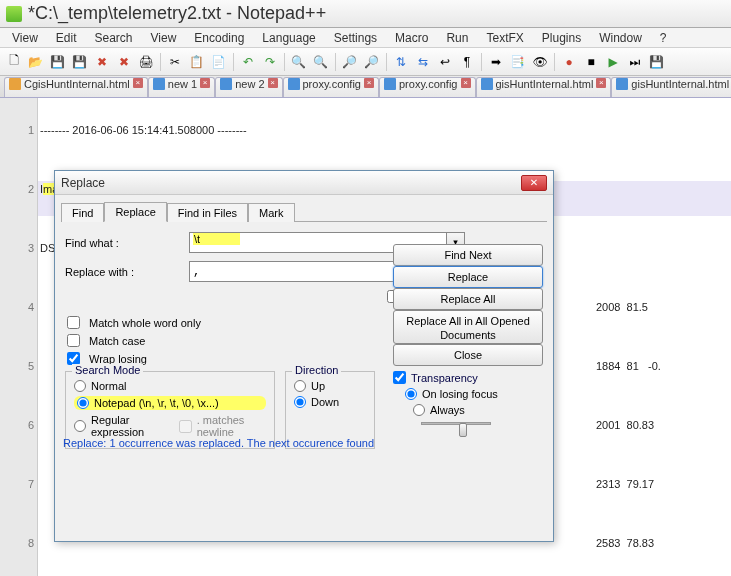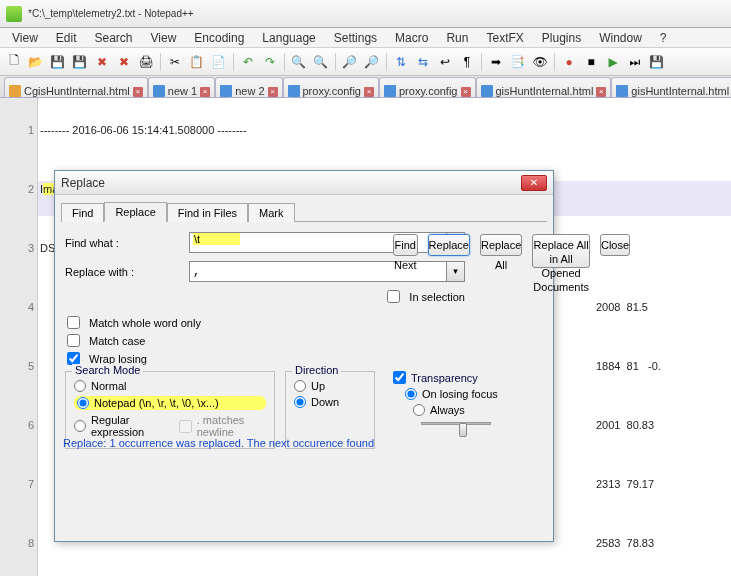--- a/index.html
+++ b/index.html
@@ -1,34 +1,34 @@
 <!DOCTYPE html>
 <html><head>
 <meta charset="utf-8">
 <style>
 * { box-sizing: border-box; margin: 0; padding: 0; font-family: Tahoma, sans-serif; font-size: 11px; }
 body { background: #fff; width: 731px; height: 576px; overflow: hidden; position: relative; }
 
 .titlebar { height: 28px; background: linear-gradient(#fafafa,#e8e8e8); border-bottom: 1px solid #aaa; display: flex; align-items: center; padding: 0 6px; gap: 6px; }
 .titlebar .app-icon { width: 16px; height: 16px; background: linear-gradient(#9ce04a,#5cb82c); border-radius: 2px; }
-.titlebar .title { font-size: 10px; color: #333; }
+.titlebar .title { font-size: 18px; color: #333; }
 
 .menubar { height: 20px; background: #f4f4f4; display: flex; align-items: center; padding: 0 4px; gap: 2px; border-bottom: 1px solid #d0d0d0; }
 .menubar span { padding: 2px 8px; color: #333; font-size: 12px; cursor: default; }
 
 .toolbar { height: 28px; background: linear-gradient(#fdfdfd,#ececec); border-bottom: 1px solid #bfbfbf; display: flex; align-items: center; padding: 0 4px; gap: 2px; }
 .tbtn { width: 20px; height: 20px; border: 1px solid transparent; border-radius: 2px; display: flex; align-items: center; justify-content: center; font-size: 12px; }
 .tbtn.blue { color: #2a6fd6; }
 .tbtn.red { color: #c43; }
 .tbtn.green { color: #3a9a3a; }
 .tbtn.orange { color: #d78a1e; }
 .tsep { width: 1px; height: 18px; background: #ccc; margin: 0 2px; }
 
 .tabbar { height: 22px; background: linear-gradient(#eaeaea,#dcdcdc); display: flex; align-items: flex-end; padding: 0 4px; gap: 0; border-bottom: 1px solid #aac; overflow: hidden; }
-.ftab { height: 20px; background: linear-gradient(#f6f6f6,#e8e8e8); border: 1px solid #b5b5c9; border-bottom: none; border-radius: 3px 3px 0 0; display: flex; align-items: flex-end; padding: 0 4px; gap: 3px; font-size: 11px; color: #333; white-space: nowrap; }
+.ftab { height: 20px; background: linear-gradient(#f6f6f6,#e8e8e8); border: 1px solid #b5b5c9; border-bottom: none; border-radius: 3px 3px 0 0; display: flex; align-items: flex-start; padding: 0 4px; gap: 3px; font-size: 11px; color: #333; white-space: nowrap; }
 .ftab .ico { width: 12px; height: 12px; background: #4a90d9; border-radius: 1px; position: relative; }
 .ftab .ico.orange { background: #e8a23d; }
 .ftab .x { width: 10px; height: 10px; background: #c66; color: #fff; font-size: 8px; line-height: 10px; text-align: center; border-radius: 1px; }
 
 .editor { position: relative; background: #fff; height: calc(576px - 28px - 20px - 28px - 22px); font-family: "Courier New", monospace; font-size: 13px; overflow: hidden; }
 .gutter { position: absolute; left: 0; top: 0; width: 38px; background: #e8e8e8; border-right: 1px solid #ccc; height: 100%; }
 .code { position: absolute; left: 38px; top: 0; right: 0; white-space: pre; color: #222; }
 .lnum { position: absolute; left: -38px; width: 34px; text-align: right; color: #777; top: 2px; }
 .row { position: relative; height: 35px; padding-left: 2px; padding-top: 2px; }
 .hl { background: #ffff66; }
@@ -42,21 +42,21 @@
 .dtabs { display: flex; align-items: flex-end; height: 26px; padding: 4px 6px 0 6px; gap: 0; }
 .dtab { padding: 3px 10px; border: 1px solid #aaa; background: #f4f4f4; border-bottom: none; font-size: 11px; position: relative; top: 1px; }
 .dtab.active { background: #f0f0f0; border-bottom: 1px solid #f0f0f0; z-index: 2; }
 .dtabline { height: 1px; background: #aaa; margin: 0 6px; }
 
 .dbody { padding: 10px 10px 4px 10px; position: relative; }
 .frow { display: flex; align-items: center; margin-bottom: 8px; }
 .flabel { width: 124px; padding-right: 6px; color: #000; white-space: nowrap; }
 .finput { flex: 1; height: 21px; border: 1px solid #888; background: #fff; padding: 0 3px; font-family: "Courier New", monospace; font-size: 12px; }
 .dropbtn { width: 18px; height: 21px; border: 1px solid #888; border-left: none; background: linear-gradient(#f6f6f6,#ddd); text-align: center; line-height: 19px; font-size: 9px; }
-.btncol { position: absolute; right: 10px; top: 12px; width: 150px; display: flex; gap: 10px; }
+.btncol { position: absolute; right: 10px; top: 22px; width: 150px; display: flex; flex-direction: column; gap: 0; }
 .dbtn { height: 22px; border: 1px solid #8a8a8a; background: linear-gradient(#fdfdfd,#e5e5e5); border-radius: 3px; font-size: 11px; text-align: center; line-height: 20px; }
 .dbtn.primary { border: 1px solid #3b7fd1; box-shadow: 0 0 2px #6aa9e9; }
 .dbtn.tall { height: 34px; line-height: 14px; padding-top: 3px; }
 
 .checks { margin: 8px 0 6px 2px; }
 .chk { display: flex; align-items: flex-end; gap: 9px; margin-bottom: 5px; font-size: 11px; color: #000; }
 .chk input { width: 13px; height: 13px; }
 
 .groups { display: flex; gap: 10px; margin-top: 6px; }
 .grp { border: 1px solid #c0c0c0; padding: 8px 8px 6px 8px; position: relative; }

